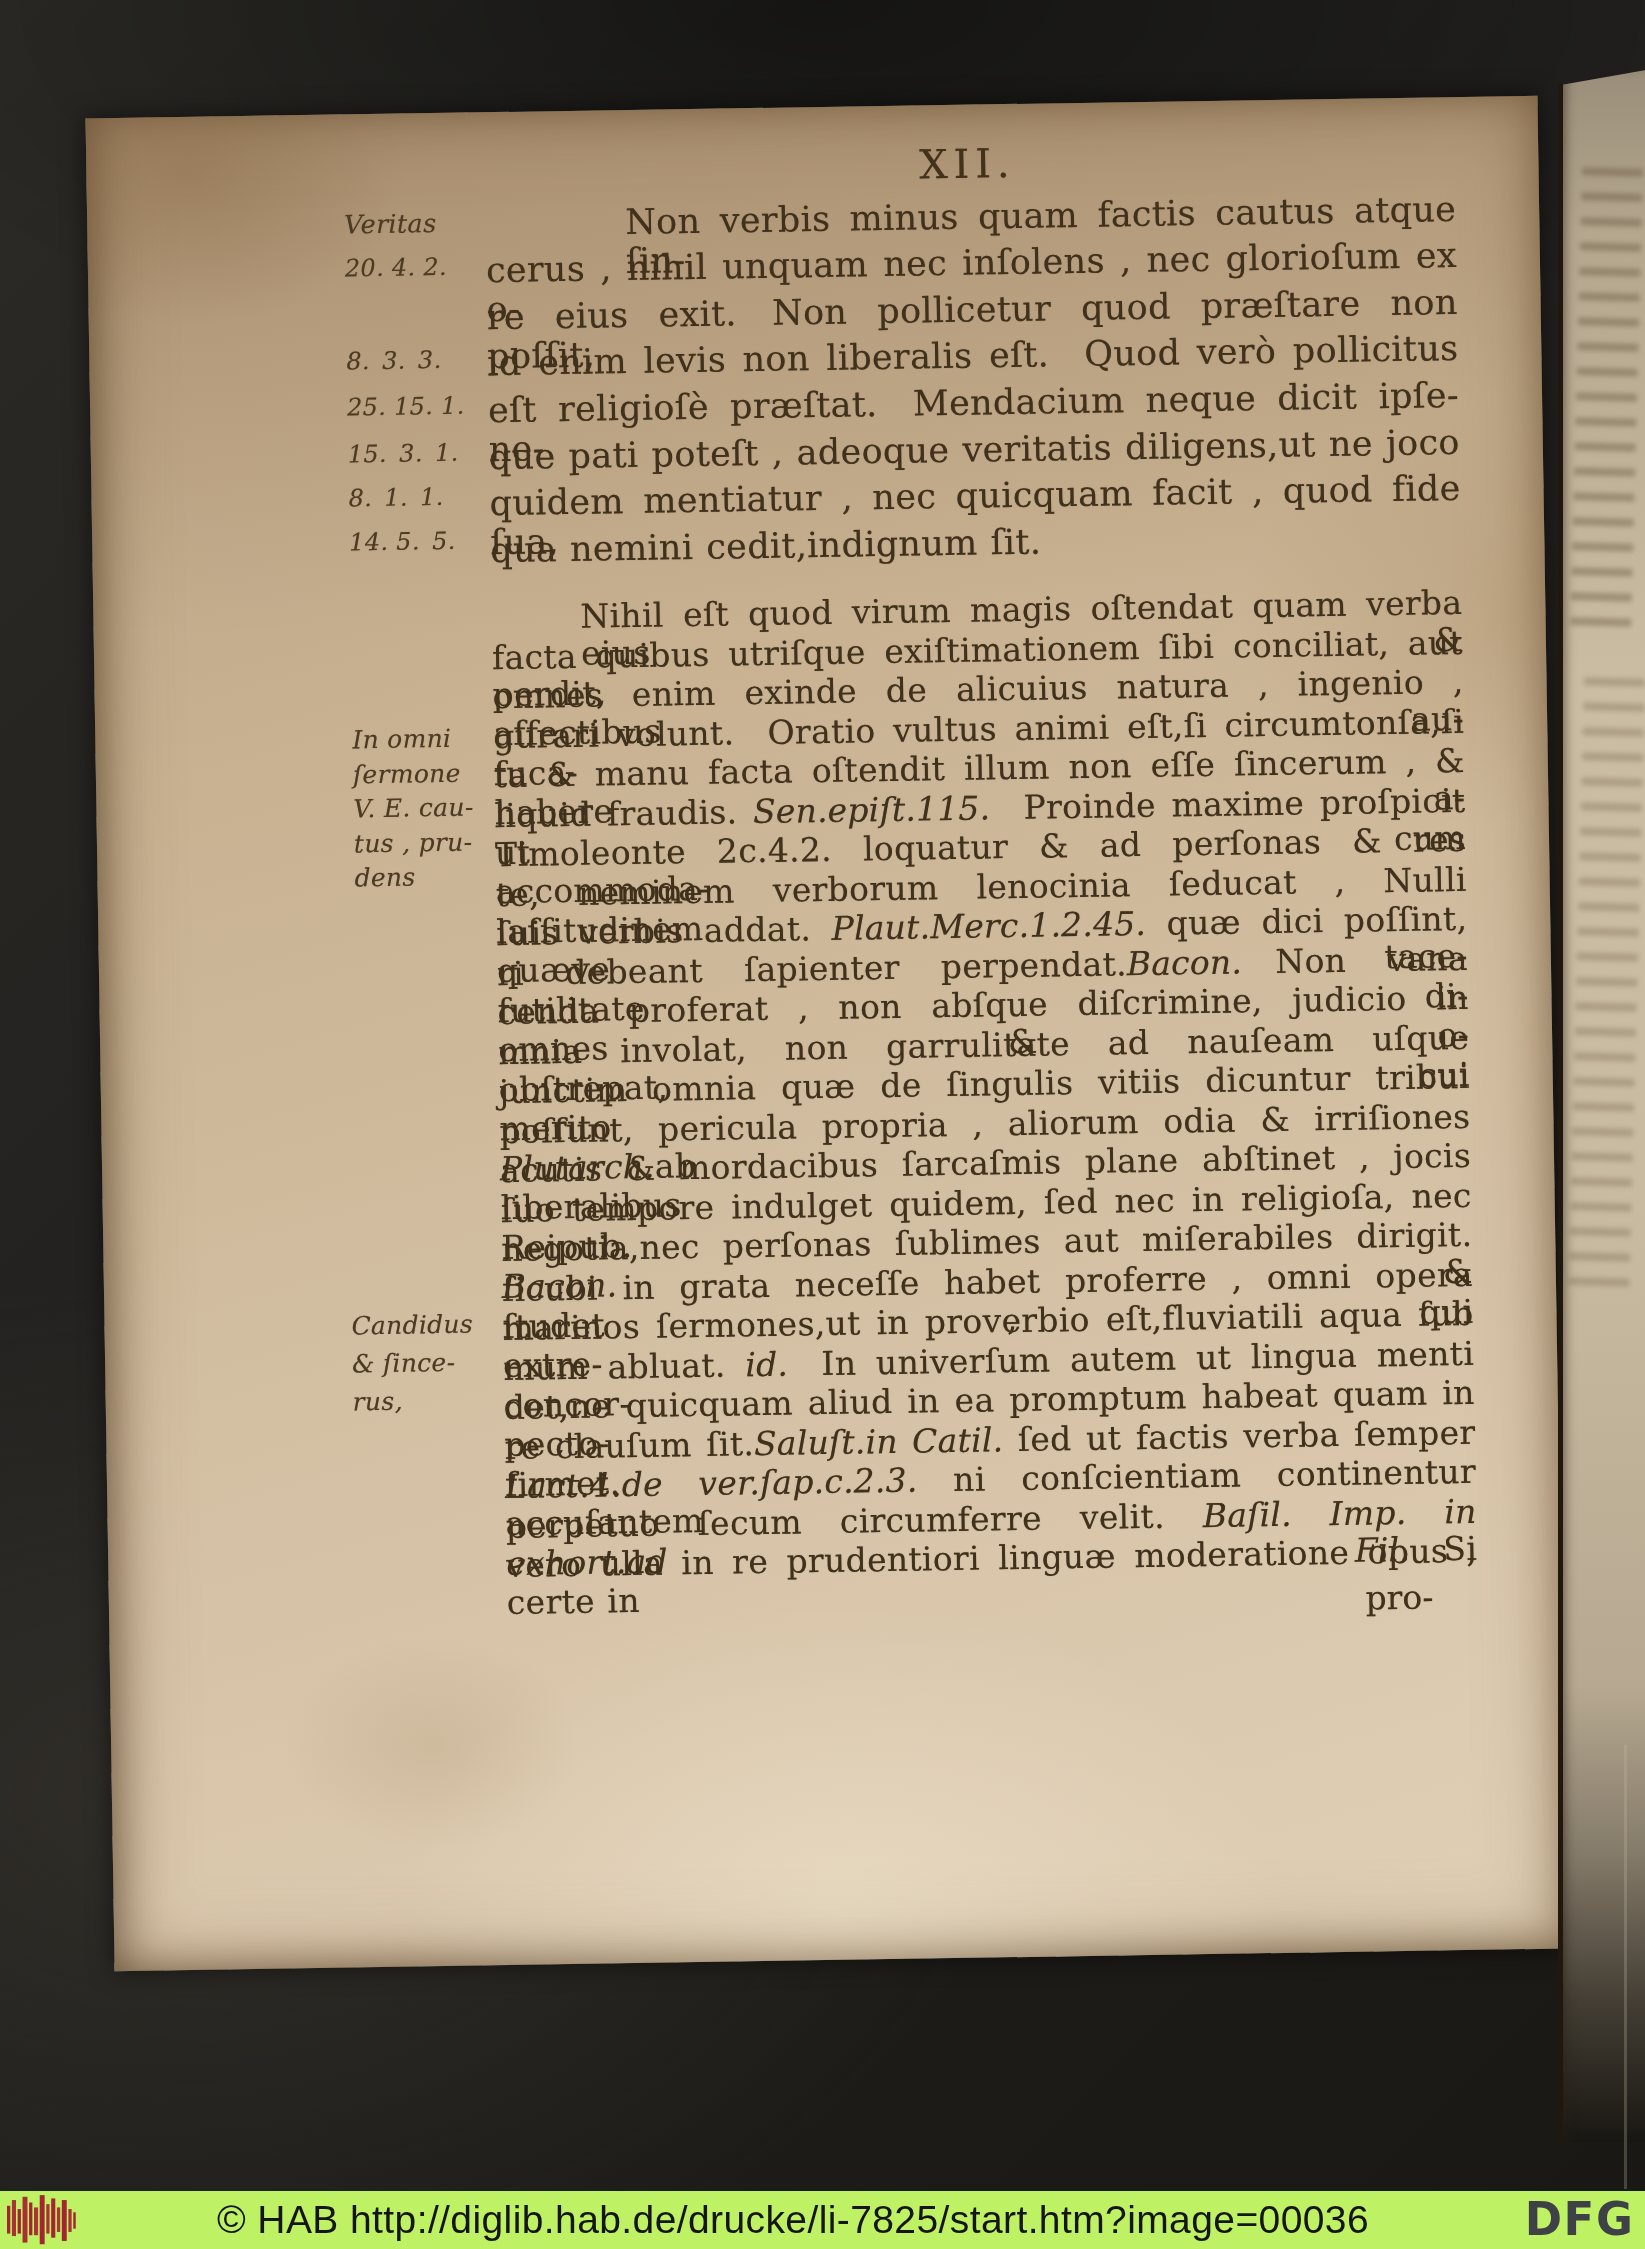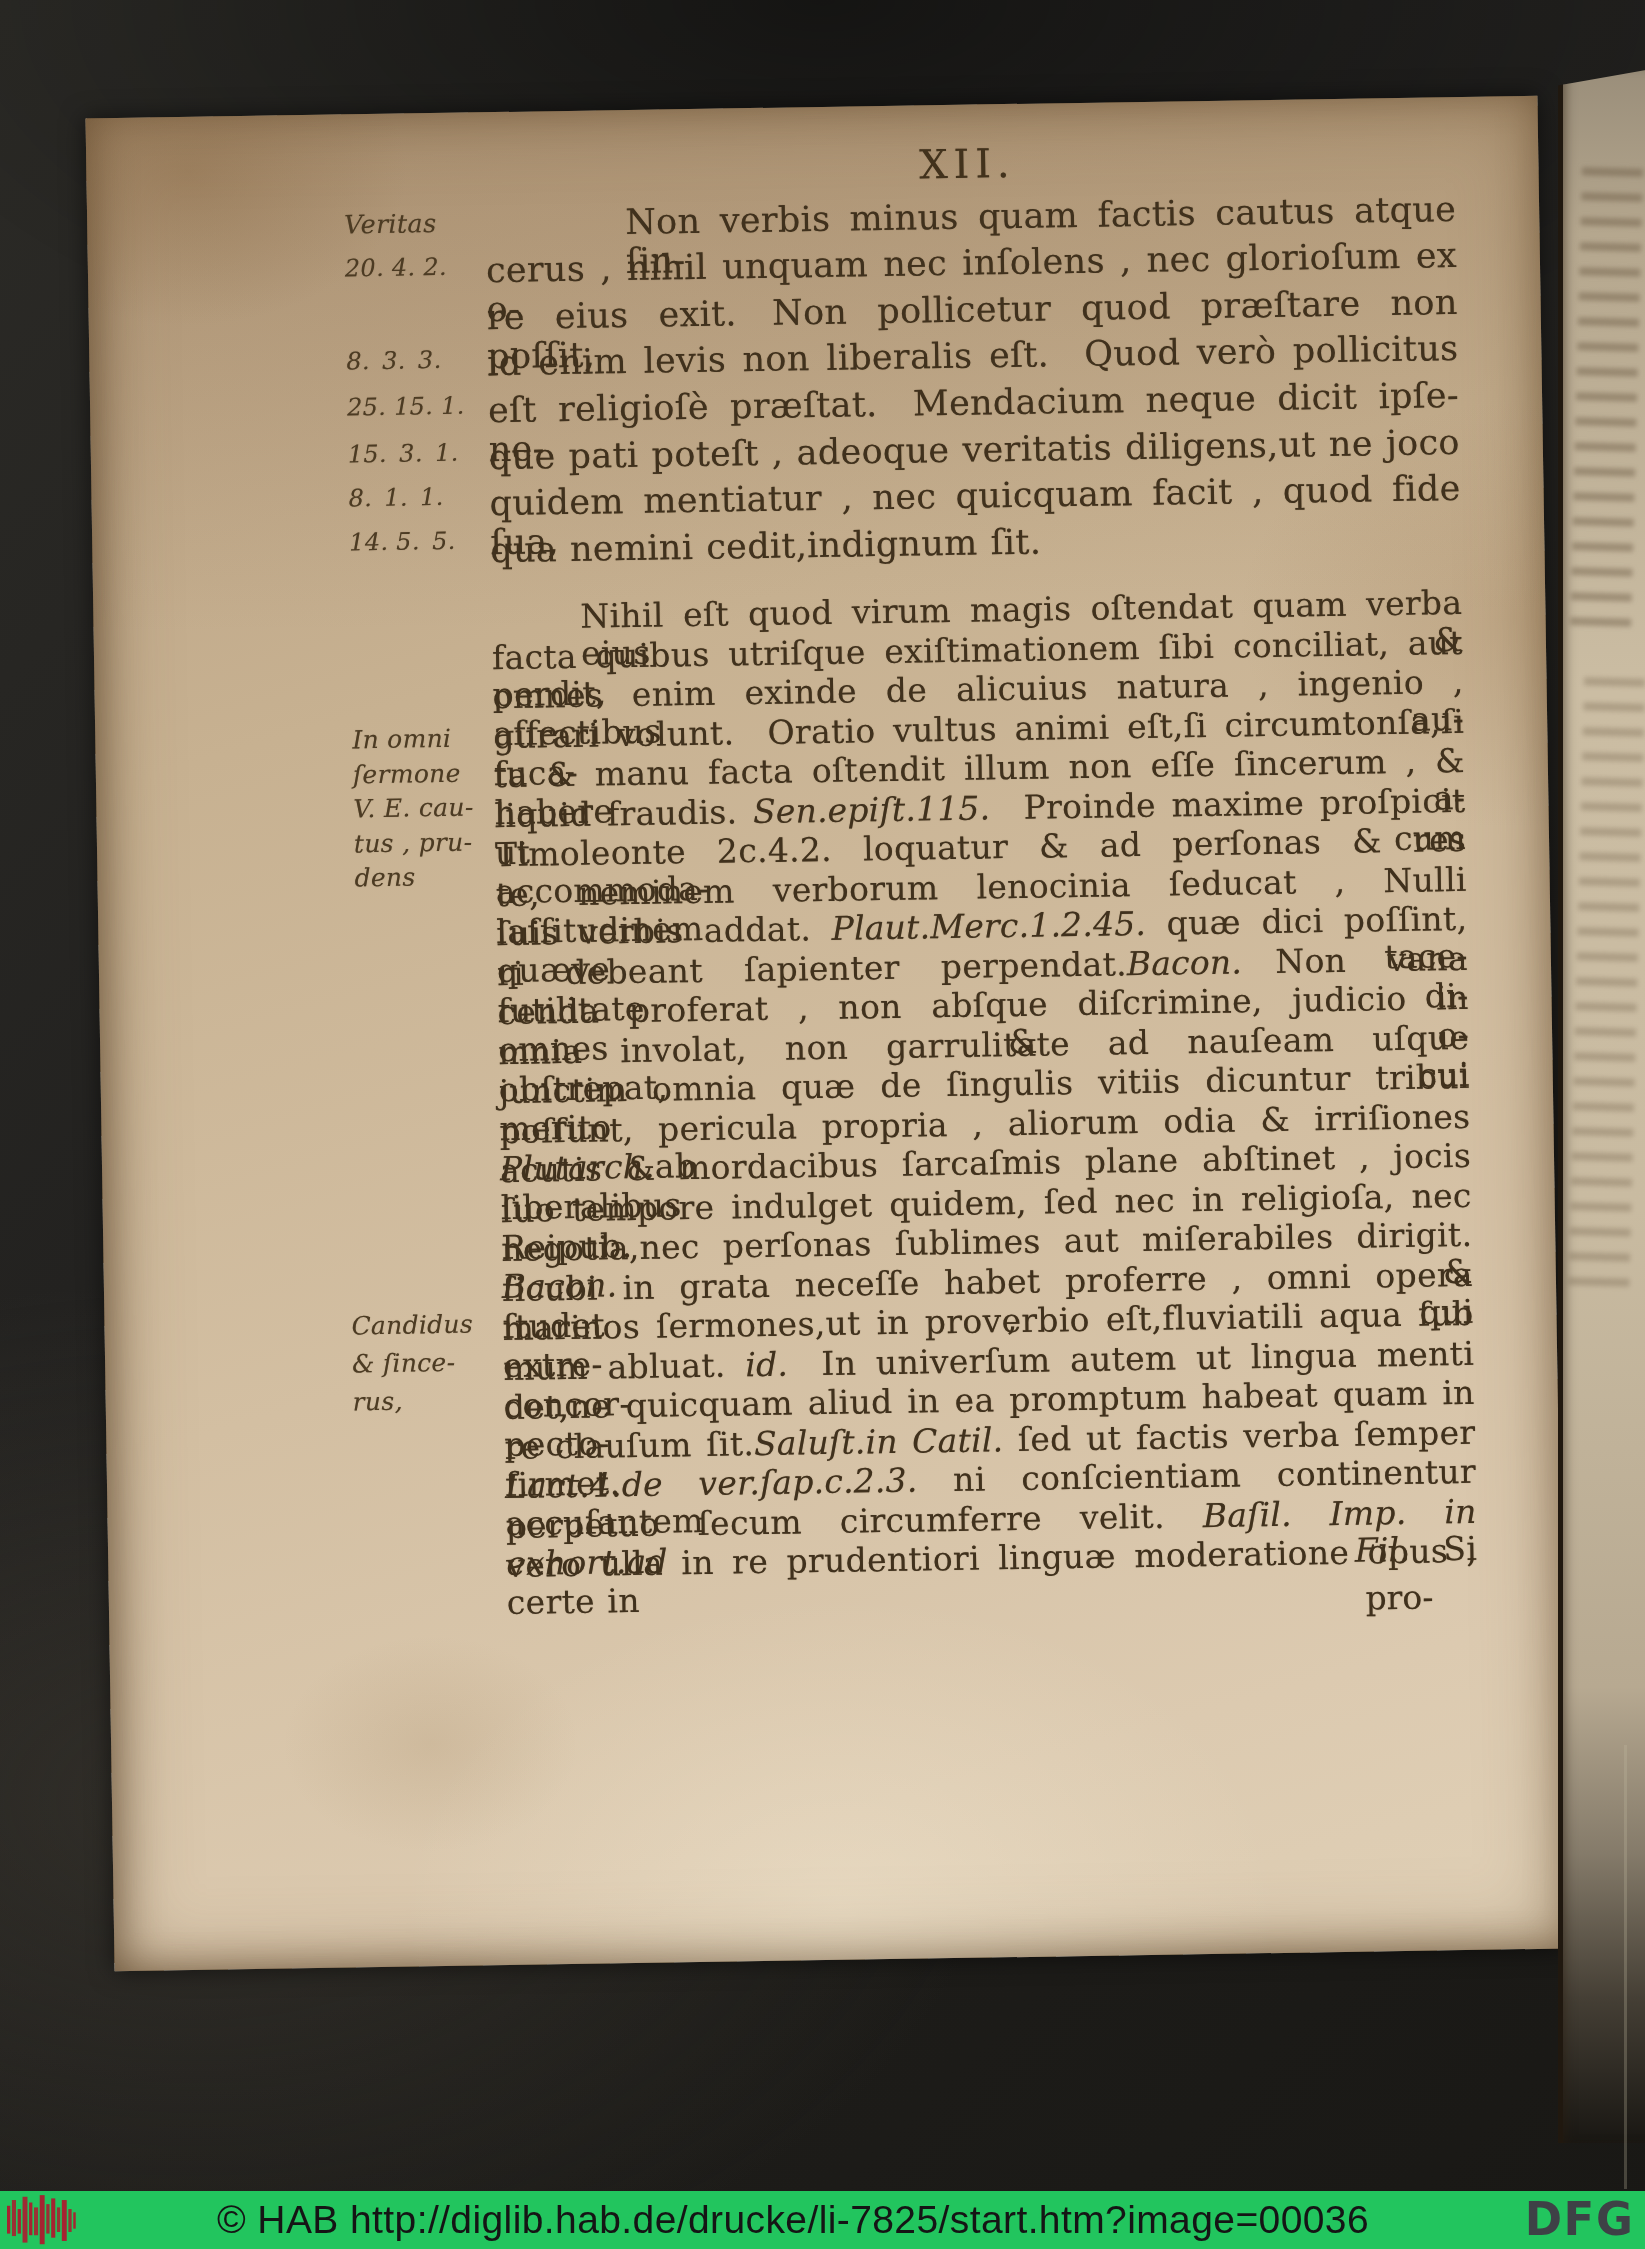--- a/index.html
+++ b/index.html
@@ -88,21 +88,21 @@
   .strip .smudge1{top:99px;height:461px;}
   .strip .smudge2{top:609px;height:625px;opacity:.7;}
   .glass-line{
     position:absolute;left:1624px;top:1745px;width:2.5px;height:444px;
     background:rgba(195,185,162,.28);
   }
 
   
   .footer{
     position:absolute;left:0;top:2191px;width:1646px;height:59px;
-    background:#22c55e;
+    background:#bef264;
   }
   .hab-logo{position:absolute;left:6.6px;top:3.3px;}
   .copyright{
     position:absolute;left:217px;top:50%;transform:translateY(-52%);
     font-family:"Liberation Sans", sans-serif;font-size:39px;
     color:#151515;letter-spacing:0.4px;white-space:nowrap;
   }
   .dfg{
     position:absolute;right:11.5px;top:50%;transform:translateY(-54%) scaleY(1.04);
     font-family:"DejaVu Sans", sans-serif;font-weight:bold;

